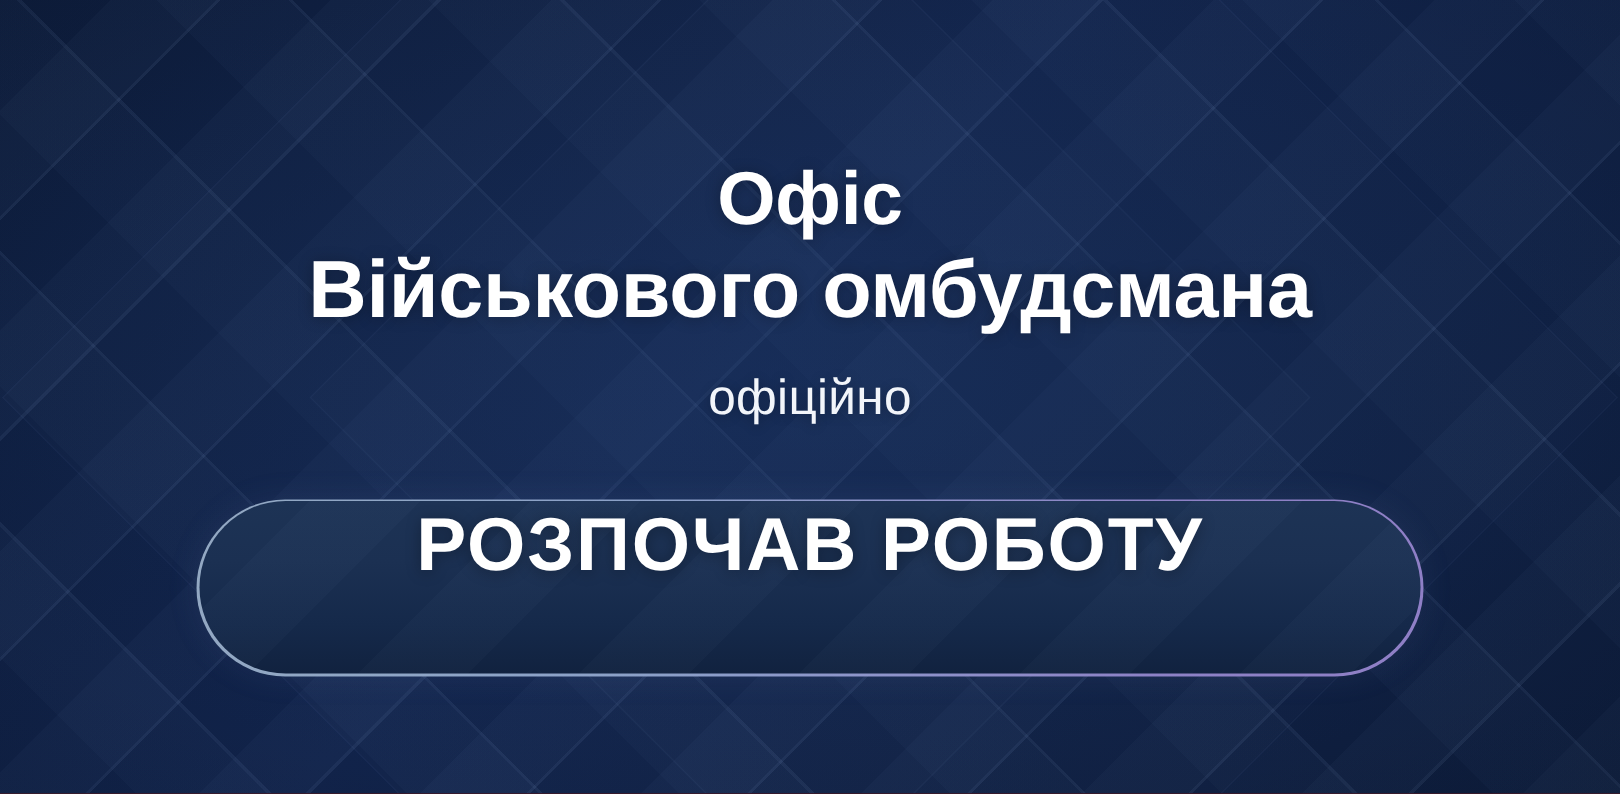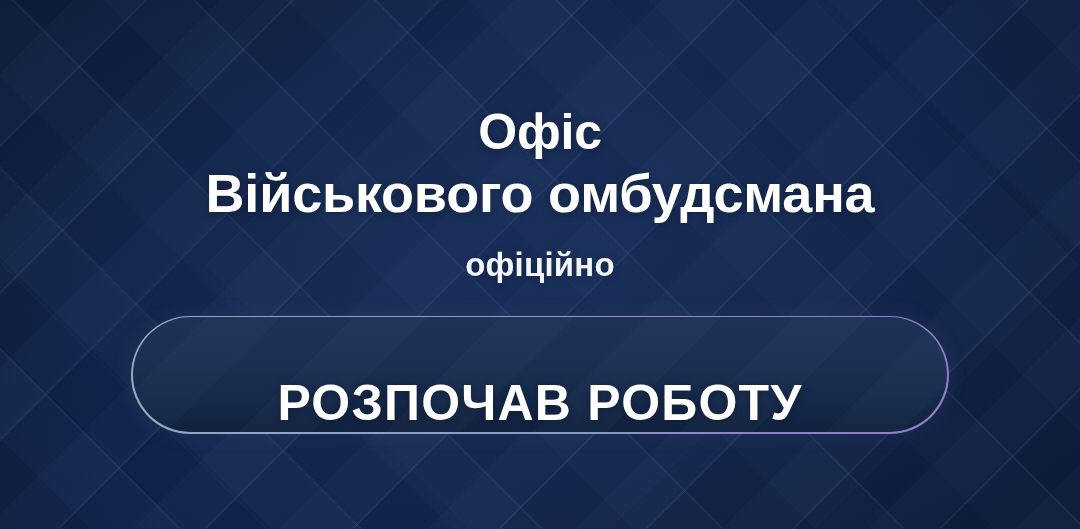--- a/index.html
+++ b/index.html
@@ -120,26 +120,26 @@
     font-size: 50px;
     margin-top: 104px;
   }
 
   .headline-l2 {
     font-size: 54px;
     margin-top: 2px;
   }
 
   .subtitle {
-    margin: 0;
+    margin: 17px;
     margin-top: 22px;
     text-align: center;
     color: #f2f5fa;
     font-size: 33px;
-    font-weight: 700;
+    font-weight: 400;
     letter-spacing: 0.2px;
     text-shadow: 0 1px 8px rgba(0,0,0,0.25);
   }
 
   
   .pill-wrap {
     position: relative;
     margin-top: 32px;
     width: 818px;
     height: 118px;
@@ -170,21 +170,21 @@
     height: 100%;
     border-radius: 999px;
     background: linear-gradient(
       180deg,
       #1d3355 0%,
       #1b3052 35%,
       #15294a 72%,
       #11223f 100%
     );
     display: flex;
-    align-items: flex-end;
+    align-items: flex-start;
     justify-content: center;
     overflow: hidden;
   }
 
   
   .pill-inner::before {
     content: "";
     position: absolute;
     inset: 0;
     background-image: repeating-linear-gradient(

